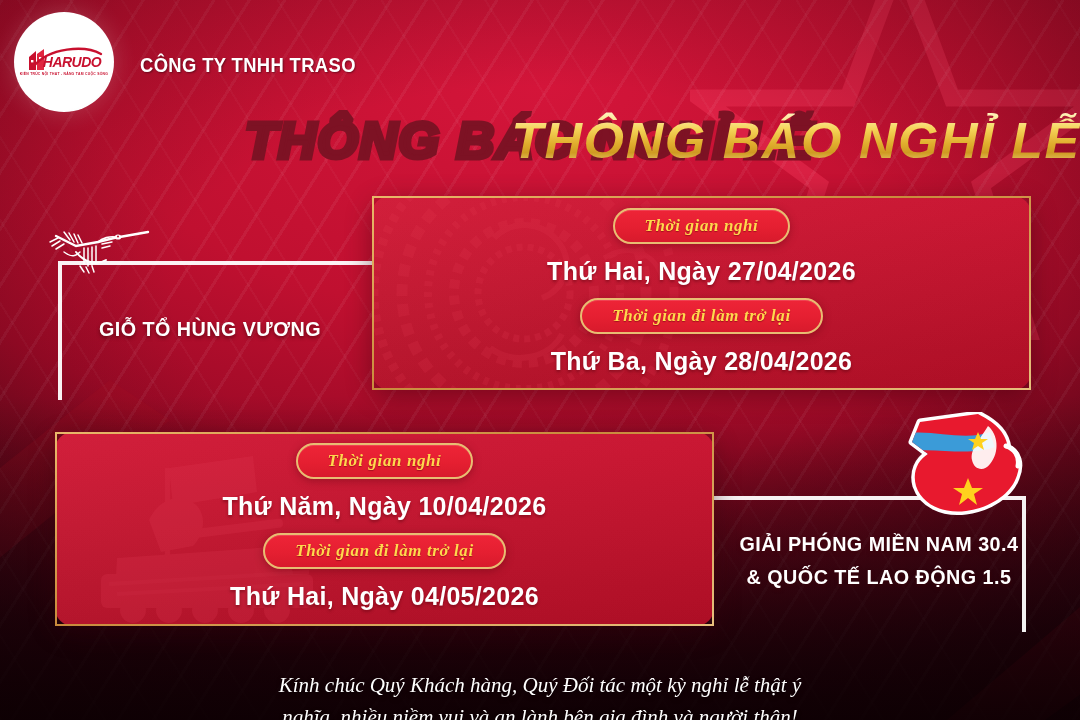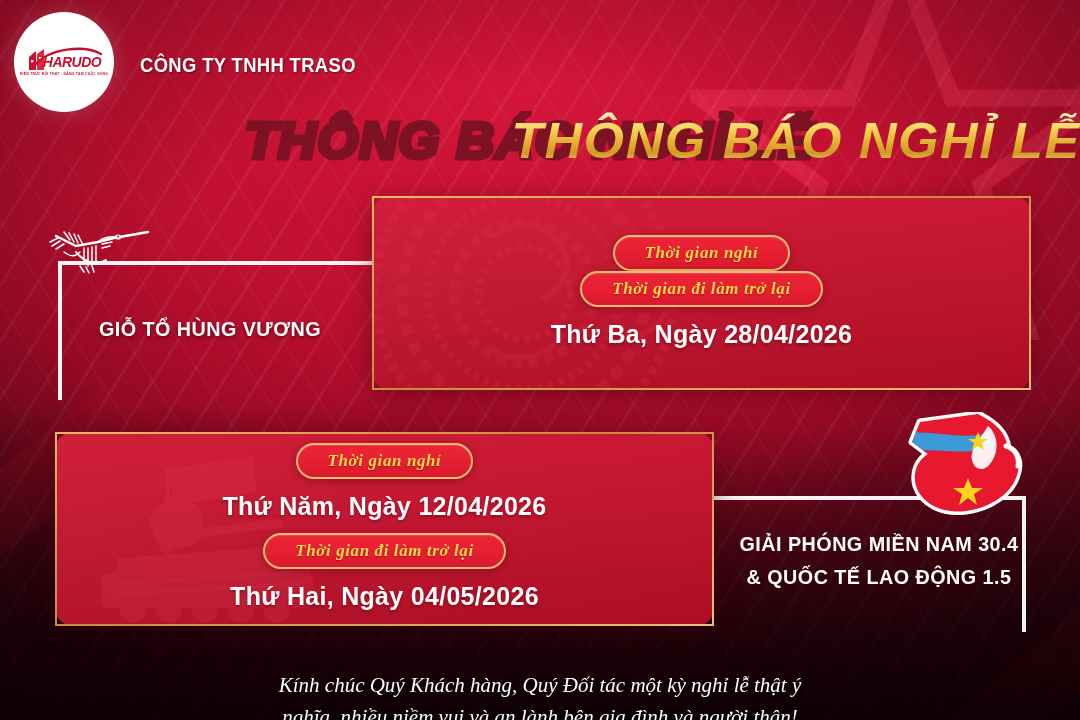--- a/index.html
+++ b/index.html
@@ -221,20 +221,21 @@
         <circle cx="150" cy="95" r="122" stroke-width="11" stroke-dasharray="12 8"></circle>
         <circle cx="150" cy="95" r="150" stroke-width="9" stroke-dasharray="7 6"></circle>
         <path d="M120,40 C140,20 170,24 186,46 C200,66 190,92 168,100" stroke-width="6"></path>
         <path d="M116,150 C140,168 176,160 188,136" stroke-width="6"></path>
         <path d="M230,60 C256,44 282,56 288,80" stroke-width="5"></path>
         <path d="M232,130 C258,146 284,134 292,112" stroke-width="5"></path>
       </g>
     </svg>
     <div class="card-inner">
       <span class="pill">Thời gian nghỉ</span>
+      <span class="datetext">Thứ Hai, Ngày 27/04/2026</span>
       <span class="pill">Thời gian đi làm trở lại</span>
       <span class="datetext" style="margin-bottom:2px;">Thứ Ba, Ngày 28/04/2026</span>
     </div>
   </div>
 
   <svg class="bracket" style="left:712px;top:492px;width:322px;height:140px;" viewBox="0 0 322 140" aria-hidden="true">
     <path d="M0,6 L312,6 L312,140" stroke="#ffffff" stroke-width="4" fill="none" opacity="0.95"></path>
   </svg>
 
   <svg class="icon-dove" viewBox="0 0 124 108" aria-hidden="true">
@@ -276,21 +277,21 @@
         <path d="M92,86 C102,64 124,58 138,70 C150,80 148,100 136,112 L104,118 Z"></path>
         <rect x="130" y="96" width="96" height="9" rx="4" transform="rotate(-7 130 96)"></rect>
       </g>
       <g fill="none" stroke="#e8465e" stroke-width="4" opacity="0.55">
         <path d="M52,150 L252,138"></path>
         <path d="M60,160 L246,150"></path>
       </g>
     </svg>
     <div class="card-inner">
       <span class="pill">Thời gian nghỉ</span>
-      <span class="datetext">Thứ Năm, Ngày 12/04/2026</span>
+      <span class="datetext">Thứ Năm, Ngày 10/04/2026</span>
       <span class="pill">Thời gian đi làm trở lại</span>
       <span class="datetext" style="margin-bottom:4px;">Thứ Hai, Ngày 04/05/2026</span>
     </div>
   </div>
 
   <div class="footer">
     <div>Kính chúc Quý Khách hàng, Quý Đối tác một kỳ nghỉ lễ thật ý</div>
     <div>nghĩa, nhiều niềm vui và an lành bên gia đình và người thân!</div>
   </div>
 

